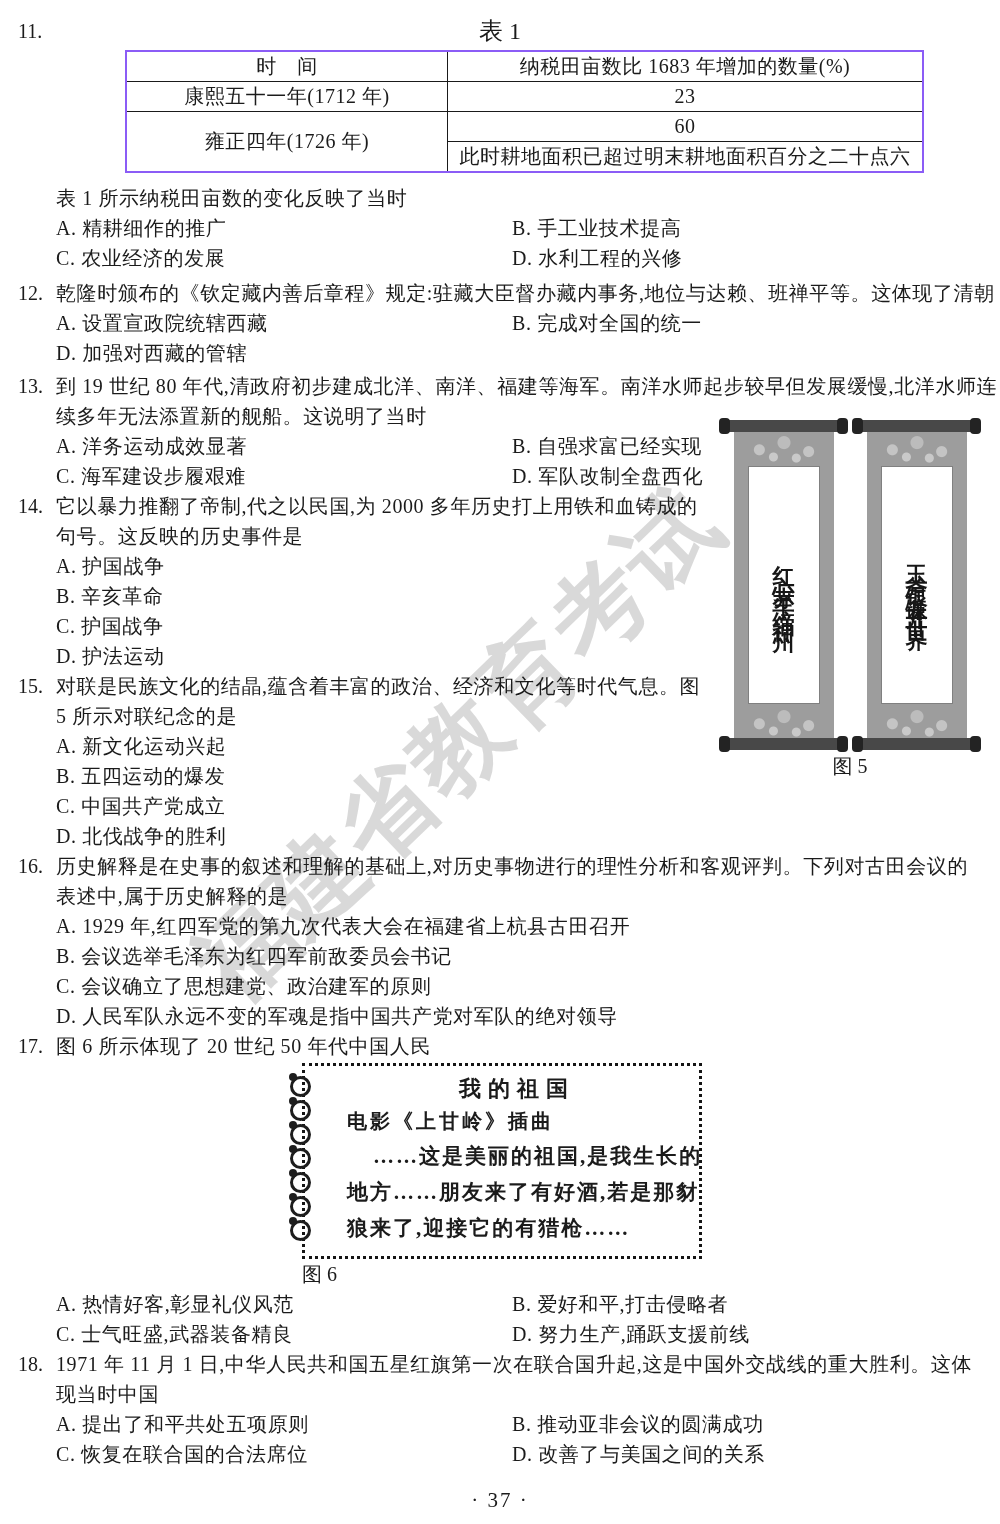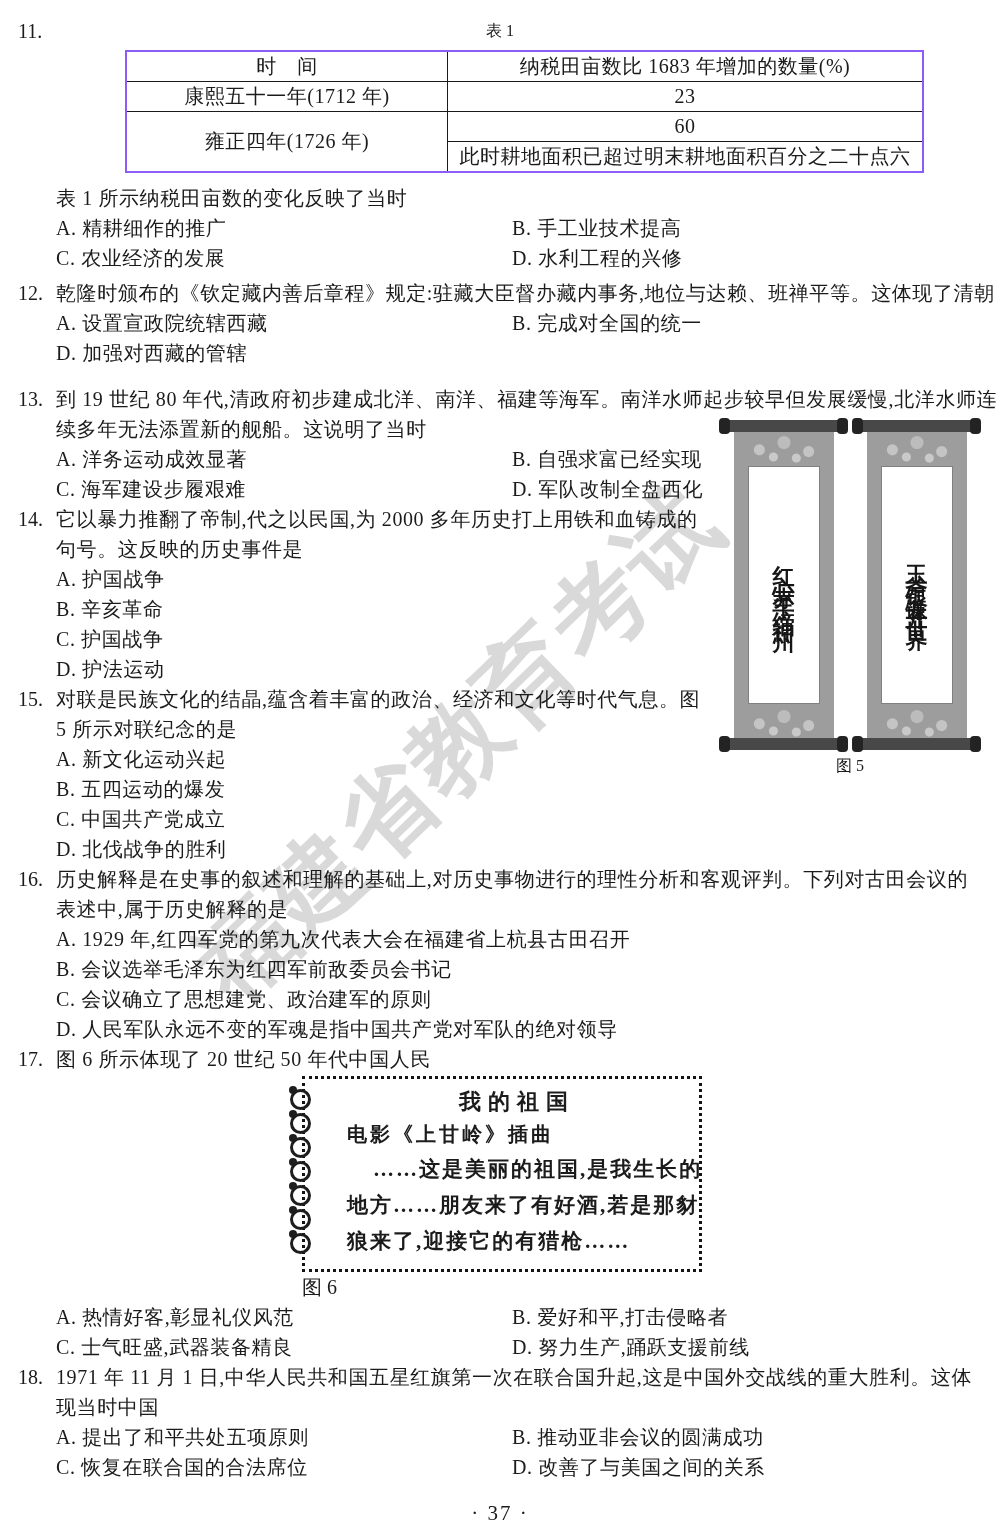--- a/index.html
+++ b/index.html
@@ -29,21 +29,21 @@
   .content { position:relative; z-index:1; padding-top:16px; }
 
   .line, .opt { height:30px; line-height:30px; font-size:20px; letter-spacing:.6px; white-space:nowrap; }
   .q { position:relative; padding-left:56px; }
   .qnum { position:absolute; left:18px; top:0; height:30px; line-height:30px; font-size:20px; }
   .opts2 { display:grid; grid-template-columns:456px auto; }
   .optstack .opt { display:block; }
 
   
   .q11head { position:relative; height:30px; }
-  .tbl-title { position:absolute; left:0; right:0; text-align:center; height:30px; line-height:30px; font-size:16px; }
+  .tbl-title { position:absolute; left:0; right:0; text-align:center; height:30px; line-height:30px; font-size:24px; }
   table.t1 {
     border-collapse:collapse;
     margin-left:125px; margin-top:4px;
     table-layout:fixed;
     border:2px solid #8b5cf6;
   }
   table.t1 td {
     border:1.4px solid #1a1a1a;
     text-align:center; vertical-align:middle;
     font-size:20px; letter-spacing:.5px;
@@ -79,21 +79,21 @@
   .panel {
     width:70px; flex:1 1 auto;
     background:#ffffff; border:1px solid #808080;
     display:flex; align-items:center; justify-content:center;
   }
   .vtext {
     writing-mode:vertical-rl; text-orientation:upright;
     font-size:22px; letter-spacing:11px; font-weight:600; color:#161616;
     line-height:1;
   }
-  .fig5cap { text-align:center; height:28px; line-height:28px; font-size:16px; margin-top:2px; }
+  .fig5cap { text-align:center; height:28px; line-height:28px; font-size:20px; margin-top:2px; }
 
   
   .fig6 {
     position:relative; box-sizing:border-box;
     margin-left:302px; margin-top:2px;
     width:400px; height:196px;
     border:3px dotted #141414;
     padding:6px 12px 6px 42px;
   }
   .coils { position:absolute; left:-15px; top:10px; display:flex; flex-direction:column; }
@@ -153,21 +153,21 @@
     <div class="q" style="margin-top:5px;">
       <span class="qnum">12.</span>
       <div class="line">乾隆时颁布的《钦定藏内善后章程》规定:驻藏大臣督办藏内事务,地位与达赖、班禅平等。这体现了清朝</div>
       <div class="opts2">
         <span class="opt">A. 设置宣政院统辖西藏</span>
         <span class="opt">B. 完成对全国的统一</span>
         <span class="opt">D. 加强对西藏的管辖</span>
       </div>
     </div>
 
-    <div class="q" style="margin-top:16px;">
+    <div class="q" style="margin-top:3px;">
       <span class="qnum">13.</span>
       <div class="line">到 19 世纪 80 年代,清政府初步建成北洋、南洋、福建等海军。南洋水师起步较早但发展缓慢,北洋水师连</div>
       <div class="line">续多年无法添置新的舰船。这说明了当时</div>
       <div class="opts2">
         <span class="opt">A. 洋务运动成效显著</span>
         <span class="opt">B. 自强求富已经实现</span>
         <span class="opt">C. 海军建设步履艰难</span>
         <span class="opt">D. 军队改制全盘西化</span>
       </div>
     </div>

